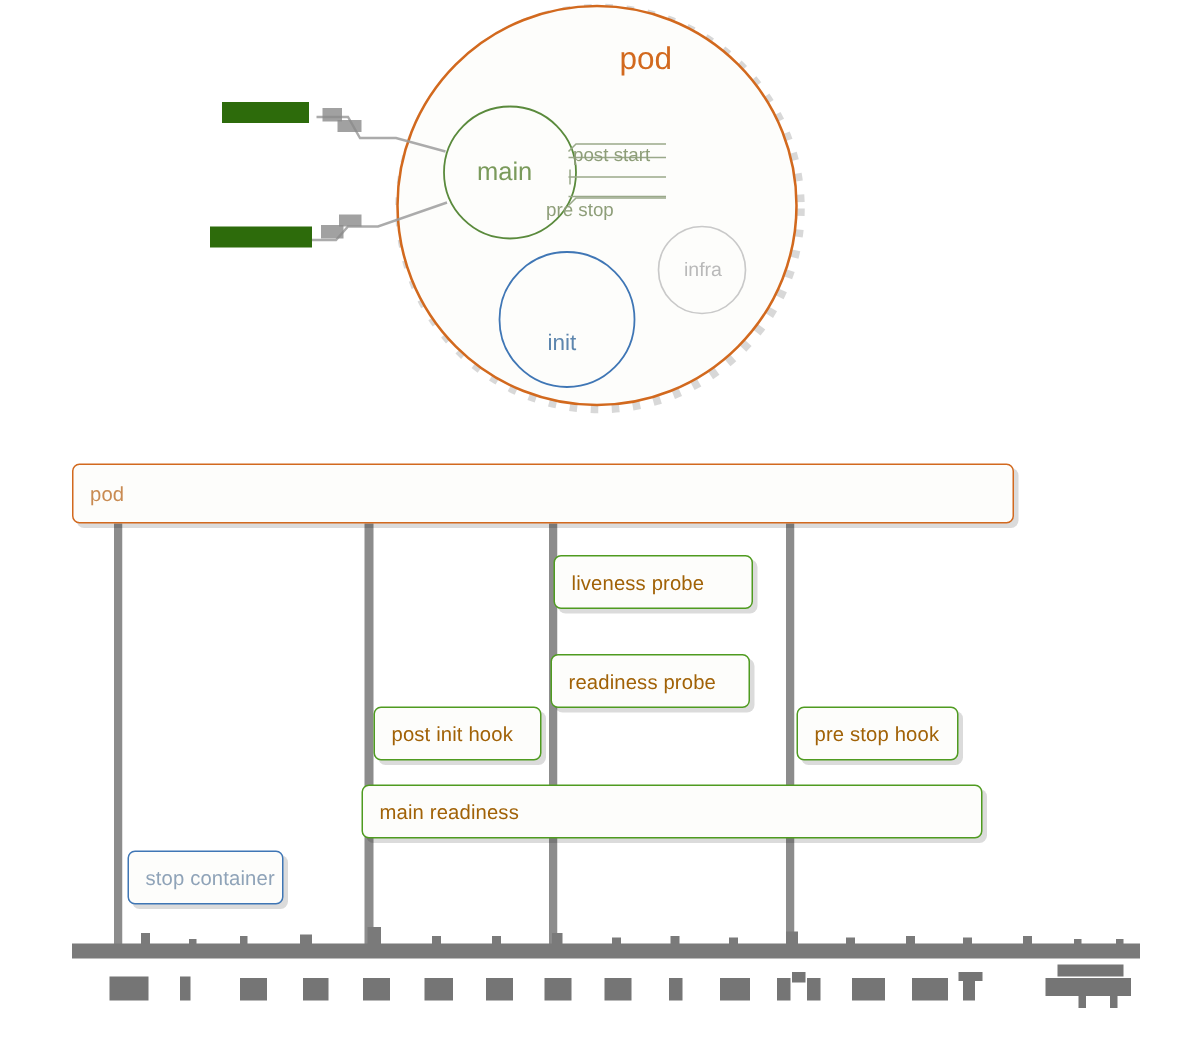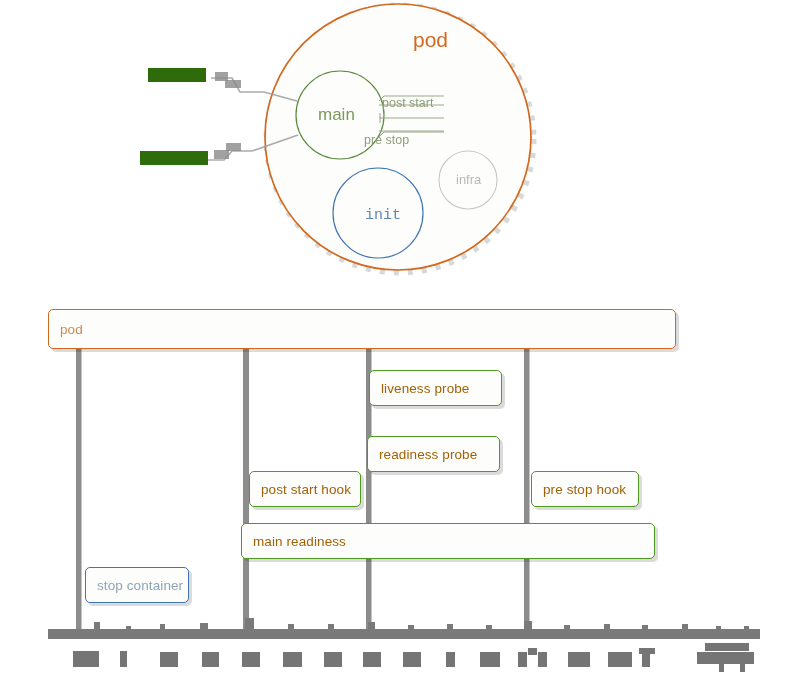--- a/index.html
+++ b/index.html
@@ -130,21 +130,21 @@
       <rect x="604" y="624" width="6" height="6"></rect>
       <rect x="642" y="625" width="6" height="5"></rect>
       <rect x="682" y="624" width="6" height="6"></rect>
       <rect x="716" y="626" width="5" height="4"></rect>
       <rect x="744" y="626" width="5" height="4"></rect>
     </g>
   </svg>
 
   <div class="clabel t-pod" style="left:413px; top:28px;">pod</div>
   <div class="clabel t-main" style="left:318px; top:105px;">main</div>
-  <div class="clabel t-init" style="left:365px; top:207px;font-family:Liberation Mono, monospace;">init</div>
+  <div class="clabel t-init" style="left:365px; top:220px;">init</div>
   <div class="clabel t-infra" style="left:432px; top:172px;margin-left:24px;">infra</div>
   <div class="clabel t-hook" style="left:382px; top:96px;text-align:center;">post start</div>
   <div class="clabel t-hook" style="left:364px; top:121px;margin-top:12px;">pre stop</div>
 
   <div>
     <div class="redact-green" style="left:148px; top:68px;  width:58px; height:14px;"></div>
     <div class="redact-light" style="left:215px; top:72px;  width:13px; height:9px;  opacity:.8;"></div>
     <div class="redact-light" style="left:225px; top:80px;  width:16px; height:8px;  opacity:.8;"></div>
   </div>
   <div>
@@ -159,21 +159,21 @@
 
   <div class="bar bar-green" style="left:369px; top:370px; width:133px; height:36px;">
     <span class="bar-label">liveness probe</span>
   </div>
 
   <div class="bar bar-green" style="left:367px; top:422px; width:133px; height:36px;margin-top:14px;">
     <span class="bar-label">readiness probe</span>
   </div>
 
   <div class="bar bar-green" style="left:249px; top:471px; width:112px; height:36px;">
-    <span class="bar-label">post start hook</span>
+    <span class="bar-label">post init hook</span>
   </div>
 
   <div class="bar bar-green" style="left:531px; top:471px; width:108px; height:36px;">
     <span class="bar-label">pre stop hook</span>
   </div>
 
   <div class="bar bar-green" style="left:241px; top:523px; width:414px; height:36px;">
     <span class="bar-label">main readiness</span>
   </div>
 

